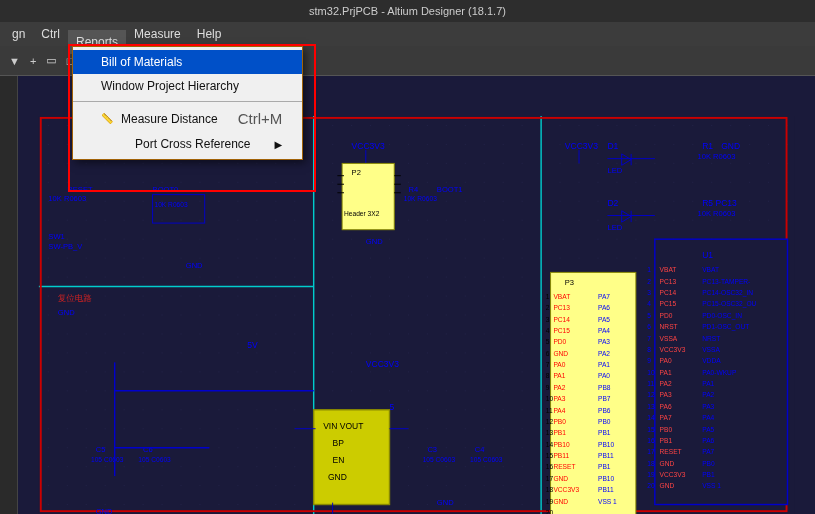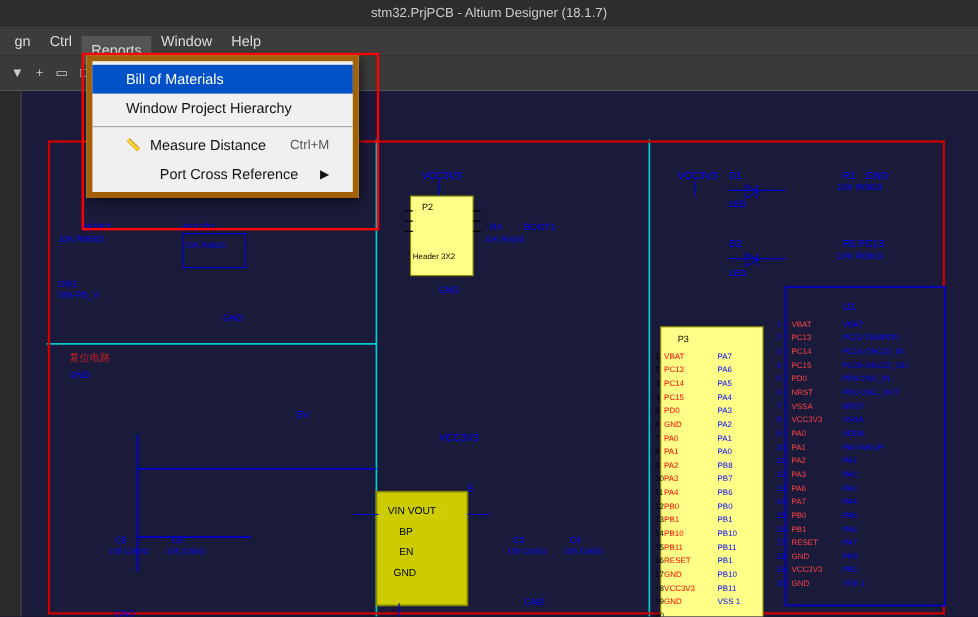--- a/index.html
+++ b/index.html
@@ -63,21 +63,21 @@
       cursor: pointer;
       font-size: 11px;
     }
 
     
     .dropdown-menu {
       position: absolute;
       top: 46px;
       left: 72px;
       background: #f0f0f0;
-      border: 5px solid #a16207;
+      border: 1px solid #a16207;
       box-shadow: 3px 3px 8px rgba(0,0,0,0.5);
       z-index: 200;
       min-width: 220px;
       padding: 3px 0;
     }
     .dropdown-item {
       padding: 5px 20px 5px 28px;
       color: #111;
       cursor: pointer;
       font-size: 12px;
@@ -90,21 +90,21 @@
       background: #0050c8;
       color: white;
     }
     .dropdown-separator {
       height: 1px;
       background: #aaa;
       margin: 3px 0;
     }
     .dropdown-item .shortcut {
       color: #555;
-      font-size: 11px;
+      font-size: 15px;
       margin-left: 20px;
     }
     .dropdown-item .submenu-arrow {
       font-size: 10px;
       margin-left: 10px;
     }
 
     
     .reports-border {
       position: absolute;
@@ -169,21 +169,21 @@
   <div class="menu-item">
     <span>gn</span>
   </div>
   <div class="menu-item">
     <span>Ctrl</span>
   </div>
   <div class="menu-item reports-active">
     <span>Reports</span>
   </div>
   <div class="menu-item">
-    <span>Window</span>
+    <span>Measure</span>
   </div>
   <div class="menu-item">
     <span>Help</span>
   </div>
 </div>
 
 <div class="toolbar">
   <span class="toolbar-btn">▼</span>
   <span class="toolbar-btn">+</span>
   <span class="toolbar-btn">▭</span>

